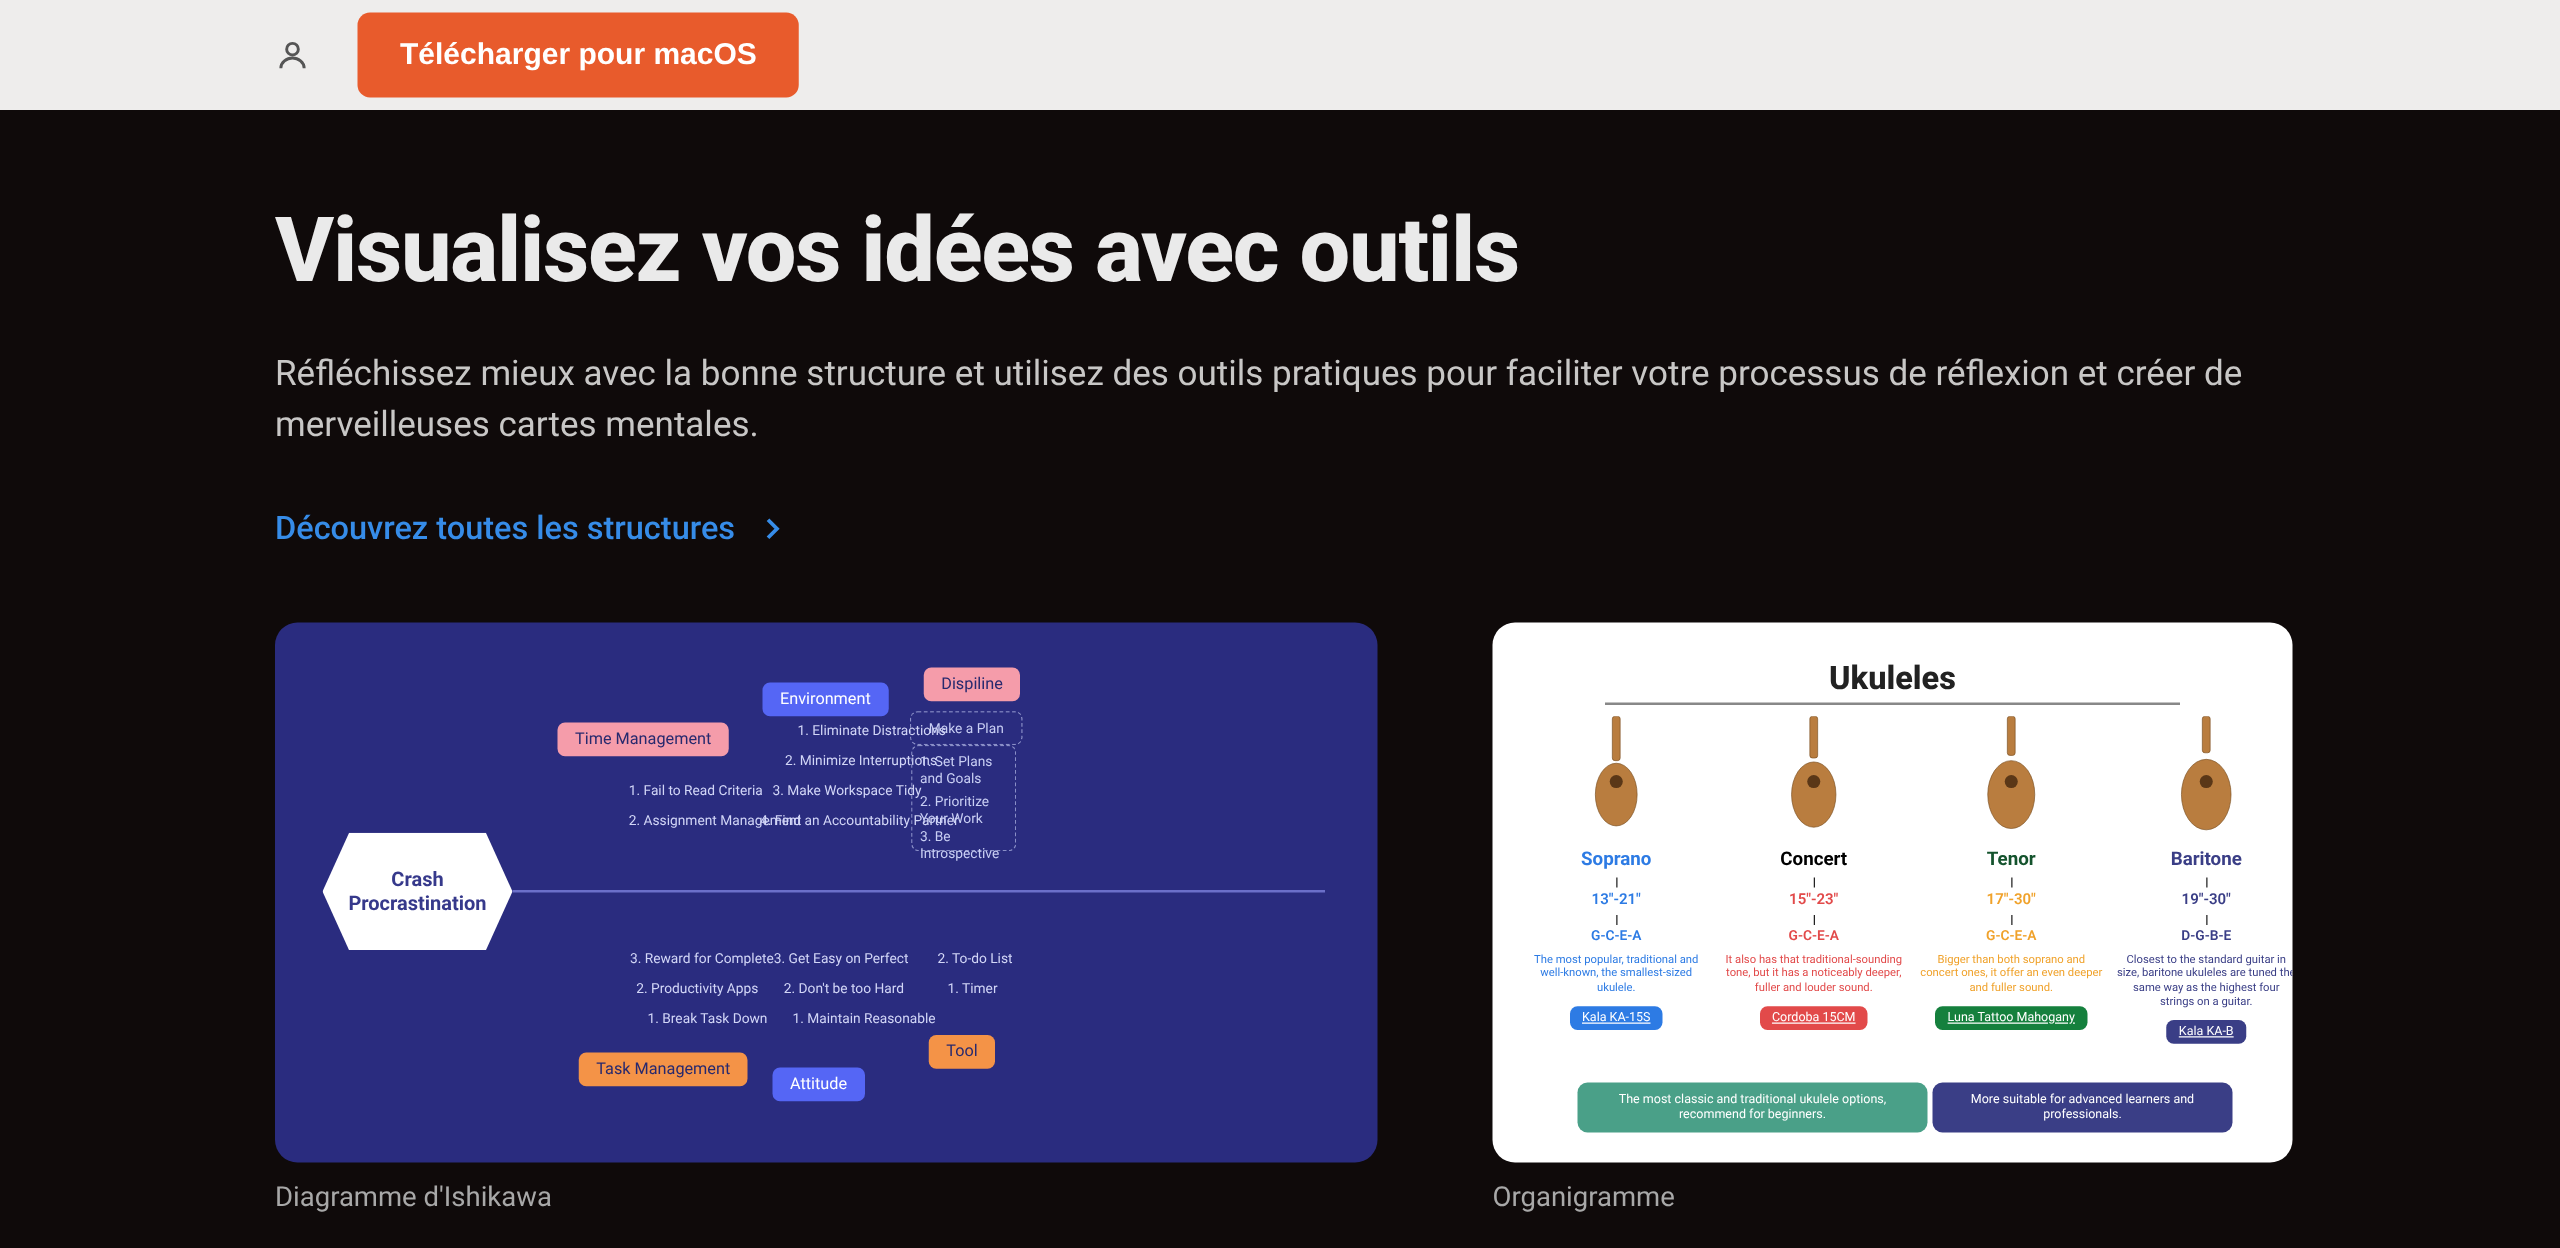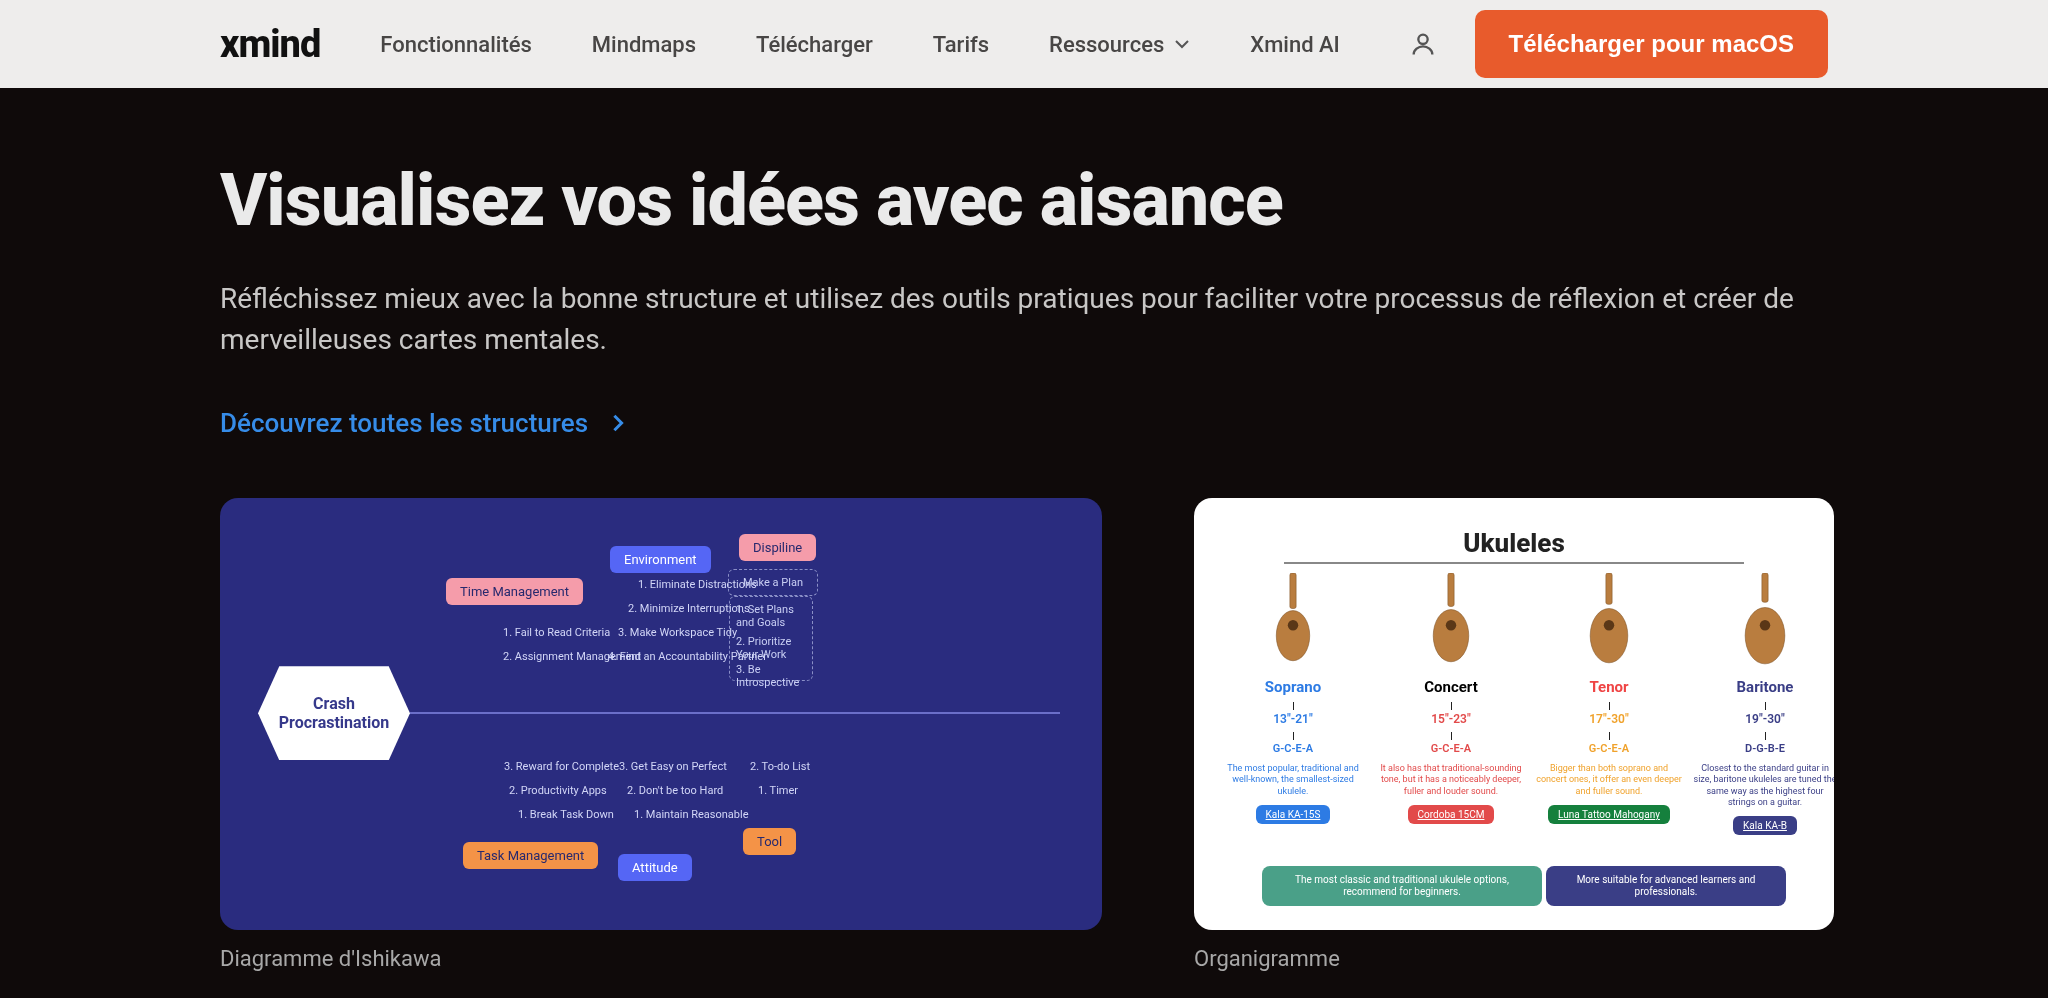--- a/index.html
+++ b/index.html
@@ -115,61 +115,45 @@
 .uku-col { position: absolute; top: 75px; width: 146px; text-align: center; }
 .uku-guitar { width: 44px; height: 94px; margin: 0 auto 8px; }
 .uku-label { font-size: 15px; font-weight: 700; margin-bottom: 6px; }
 .uku-size { font-size: 12px; font-weight: 600; margin-bottom: 6px; }
 .uku-tune { font-size: 11px; font-weight: 600; margin-bottom: 8px; }
 .uku-desc { font-size: 9px; line-height: 1.25; margin-bottom: 8px; }
 .uku-model { font-size: 10px; color: #fff; padding: 4px 10px; border-radius: 6px; display: inline-block; text-decoration: underline; }
 .uku-col.c1 { left: 26px; } .uku-col.c2 { left: 184px; } .uku-col.c3 { left: 342px; } .uku-col.c4 { left: 498px; }
 .c1 .uku-label { color: #2d7be4; } .c1 .uku-size, .c1 .uku-tune { color: #2d7be4; } .c1 .uku-model { background: #2d7be4; }
 .c2 .uku-label { color: #000000; } .c2 .uku-size, .c2 .uku-tune { color: #e24a4a; } .c2 .uku-model { background: #e24a4a; }
-.c3 .uku-label { color: #ef4444; } .c3 .uku-size, .c3 .uku-tune { color: #f0a22b; } .c3 .uku-model { background: #15803d; }
+.c3 .uku-label { color: #14532d; } .c3 .uku-size, .c3 .uku-tune { color: #f0a22b; } .c3 .uku-model { background: #15803d; }
 .c4 .uku-label { color: #3a3e86; } .c4 .uku-size, .c4 .uku-tune { color: #3a3e86; } .c4 .uku-model { background: #3a3e86; }
 .c1 .uku-desc { color: #2d7be4; } .c2 .uku-desc { color: #e24a4a; } .c3 .uku-desc { color: #f0a22b; } .c4 .uku-desc { color: #3a3e86; }
 .org-footer { position: absolute; bottom: 24px; font-size: 10px; color: #fff; padding: 8px 18px; border-radius: 8px; text-align: center; line-height: 1.2; }
 .org-footer.f1 { left: 68px; width: 280px; background: #4aa088; }
 .org-footer.f2 { right: 48px; width: 240px; background: #3a3e86; }
 .org-bracket { position: absolute; top: 64px; height: 12px; border-top: 2px solid #888; }
 .guitar-svg { fill: #b97d3f; stroke: #7a4e21; stroke-width: 0.5; }
 .vline { width: 1px; height: 8px; background: currentColor; margin: 2px auto; }
 </style>
 </head>
 <body>
 
 <header class="header">
-  <div class="header-left">
-    <div class="logo">xmind</div>
-    <nav class="nav">
-      <div class="nav-item">Fonctionnalités</div>
-      <div class="nav-item">Mindmaps</div>
-      <div class="nav-item">Télécharger</div>
-      <div class="nav-item">Tarifs</div>
-      <div class="nav-item">
-        <span>Ressources</span>
-        <svg class="chevron-down" viewBox="0 0 16 16">
-            <path d="M2 5 l6 6 l6 -6" fill="none" stroke="#555" stroke-width="2"></path>
-          </svg>
-      </div>
-      <div class="nav-item">Xmind AI</div>
-    </nav>
-  </div>
   <div class="header-right">
     <svg class="user-icon" viewBox="0 0 24 24">
         <circle cx="12" cy="8" r="4"></circle>
         <path d="M4 21 c0-4 4-7 8-7 s8 3 8 7"></path>
       </svg>
     <button class="cta-btn">Télécharger pour macOS</button>
   </div>
 </header>
 
 <main class="main">
-  <h1 class="page-title">Visualisez vos idées avec aisance</h1>
+  <h1 class="page-title">Visualisez vos idées avec outils</h1>
   <p class="page-desc">Réfléchissez mieux avec la bonne structure et utilisez des outils pratiques pour faciliter votre processus de réflexion et créer de merveilleuses cartes mentales.</p>
   <a class="discover-link">
     <span>Découvrez toutes les structures</span>
     <svg class="chevron-right" viewBox="0 0 10 16">
         <path d="M2 2 l6 6 l-6 6" fill="none" stroke="#368ce8" stroke-width="2.5"></path>
       </svg>
   </a>
 
   <div class="cards">
 

